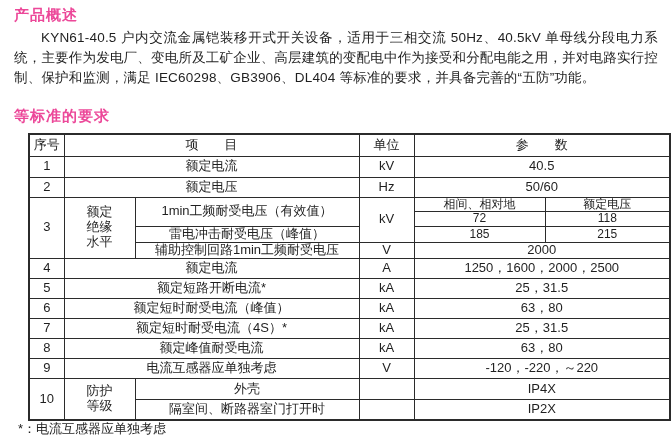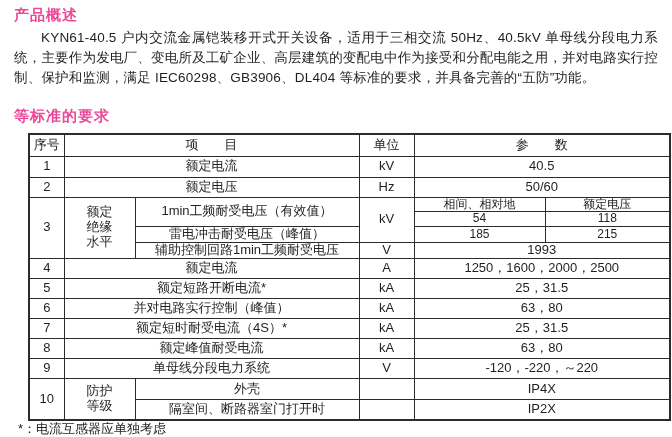--- a/index.html
+++ b/index.html
@@ -153,72 +153,72 @@
           <span>绝缘</span>
           <span>水平</span>
         </div>
       </td>
       <td rowspan="2" class="subitem">1min工频耐受电压（有效值）</td>
       <td rowspan="3">kV</td>
       <td class="sm">相间、相对地</td>
       <td class="sm">额定电压</td>
     </tr>
     <tr class="h12">
-      <td class="sm">54</td>
+      <td class="sm">72</td>
       <td class="sm">118</td>
     </tr>
     <tr class="h13">
       <td class="subitem">雷电冲击耐受电压（峰值）</td>
       <td class="sm">185</td>
       <td class="sm">215</td>
     </tr>
     <tr class="h13">
       <td class="subitem">辅助控制回路1min工频耐受电压</td>
       <td>V</td>
-      <td colspan="2">1993</td>
+      <td colspan="2">2000</td>
     </tr>
 
     <tr class="h20">
       <td>4</td>
       <td colspan="2" class="item">额定电流</td>
       <td>A</td>
       <td colspan="2">1250，1600，2000，2500</td>
     </tr>
 
     <tr class="h20">
       <td>5</td>
       <td colspan="2" class="item">额定短路开断电流*</td>
       <td>kA</td>
       <td colspan="2">25，31.5</td>
     </tr>
 
     <tr class="h20">
       <td>6</td>
-      <td colspan="2" class="item">并对电路实行控制（峰值）</td>
+      <td colspan="2" class="item">额定短时耐受电流（峰值）</td>
       <td>kA</td>
       <td colspan="2">63，80</td>
     </tr>
 
     <tr class="h20">
       <td>7</td>
       <td colspan="2" class="item">额定短时耐受电流（4S）*</td>
       <td>kA</td>
       <td colspan="2">25，31.5</td>
     </tr>
 
     <tr class="h20">
       <td>8</td>
       <td colspan="2" class="item">额定峰值耐受电流</td>
       <td>kA</td>
       <td colspan="2">63，80</td>
     </tr>
 
     <tr class="h20">
       <td>9</td>
-      <td colspan="2" class="item">单母线分段电力系统</td>
+      <td colspan="2" class="item">电流互感器应单独考虑</td>
       <td>V</td>
       <td colspan="2">-120，-220，～220</td>
     </tr>
 
     <tr class="h21">
       <td rowspan="2">10</td>
       <td rowspan="2" class="group-cell">
         <div class="group-lines">
           <span>防护</span>
           <span>等级</span>

